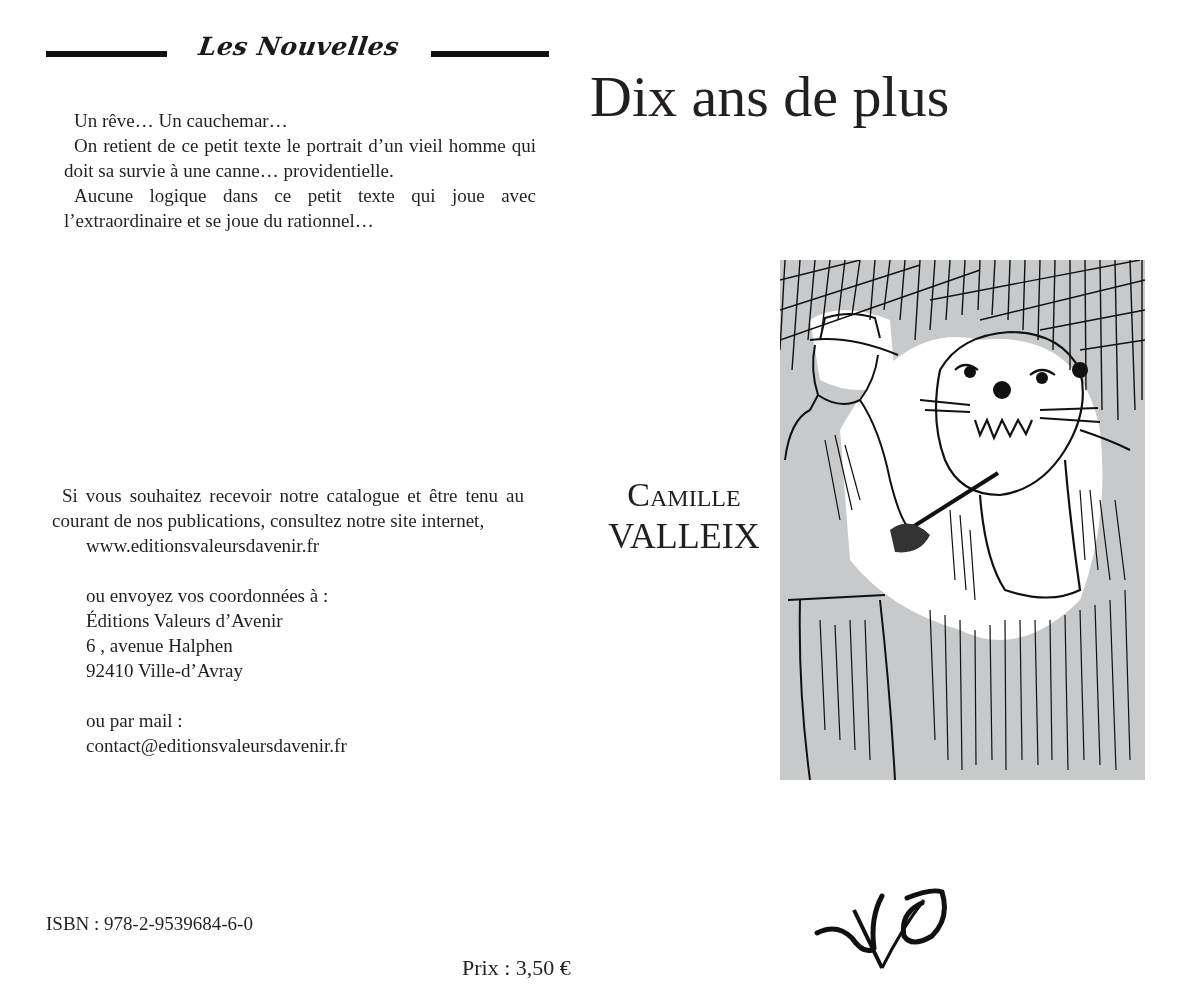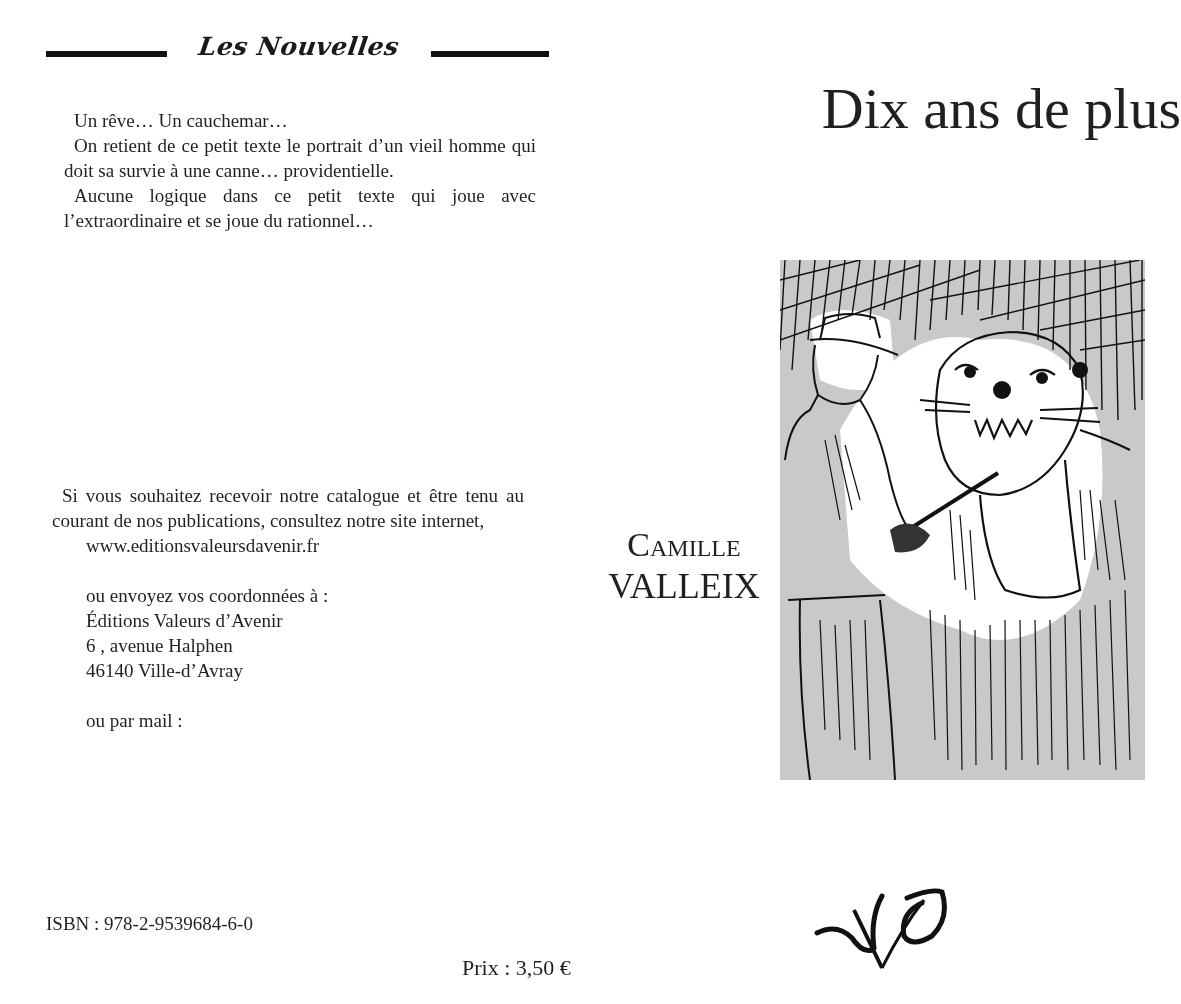--- a/index.html
+++ b/index.html
@@ -23,23 +23,23 @@
 
     .contact { position: absolute; left: 52px; width: 472px; top: 483px;
                font-size: 19px; line-height: 25px; }
     .contact .intro { text-align: justify; text-indent: 10px; margin: 0; }
     .contact .line { display: block; white-space: nowrap; margin-left: 34px; }
     .contact .gap { height: 25px; }
 
     .isbn { position: absolute; left: 46px; top: 913px; font-size: 19px; }
     .price { position: absolute; left: 462px; top: 955px; font-size: 22px; }
 
-    .title { position: absolute; left: 0; width: 591px; top: 62px; text-align: right;
-             font-size: 58px; line-height: 70px; color: #231f20; margin-top: 12px; }
-    .author { position: absolute; left: 14px; width: 160px; top: 525px; text-align: center; }
+    .title { position: absolute; left: 0; width: 591px; top: 62px; text-align: left;
+             font-size: 58px; line-height: 70px; color: #231f20; }
+    .author { position: absolute; left: 14px; width: 160px; top: 475px; text-align: center; }
     .author .first { display: block; font-size: 34px; line-height: 40px; font-variant: small-caps; }
     .author .last { display: block; font-size: 36px; line-height: 42px; }
 
     .illustration { position: absolute; left: 190px; top: 260px; width: 365px; height: 520px;
                     background: #c8c9cb; overflow: hidden; }
     .illustration svg { display: block; }
 
     .logo { position: absolute; left: 222px; top: 878px; width: 140px; height: 100px; }
   </style>
 </head>
@@ -56,23 +56,24 @@
     <p class="last">Aucune logique dans ce petit texte qui joue avec l’extraordinaire et se joue du rationnel…</p>
   </div>
 
   <div class="contact">
     <p class="intro">Si vous souhaitez recevoir notre catalogue et être tenu au courant de nos publications, consultez notre site internet,</p>
     <span class="line">www.editionsvaleursdavenir.fr</span>
     <div class="gap"></div>
     <span class="line">ou envoyez vos coordonnées à :</span>
     <span class="line">Éditions Valeurs d’Avenir</span>
     <span class="line">6 , avenue Halphen</span>
-    <span class="line">46140 Ville-d’Avray</span>
+    <span class="line">92410 Ville-d’Avray</span>
     <div class="gap"></div>
     <span class="line">ou par mail :</span>
+    <span class="line">contact@editionsvaleursdavenir.fr</span>
   </div>
 
   <div class="isbn">ISBN : 978-2-9539684-6-0</div>
   <div class="price">Prix : 3,50 €</div>
 </div>
 
 <div class="front-cover">
   <div class="title">Dix ans de plus</div>
 
   <div class="author">

